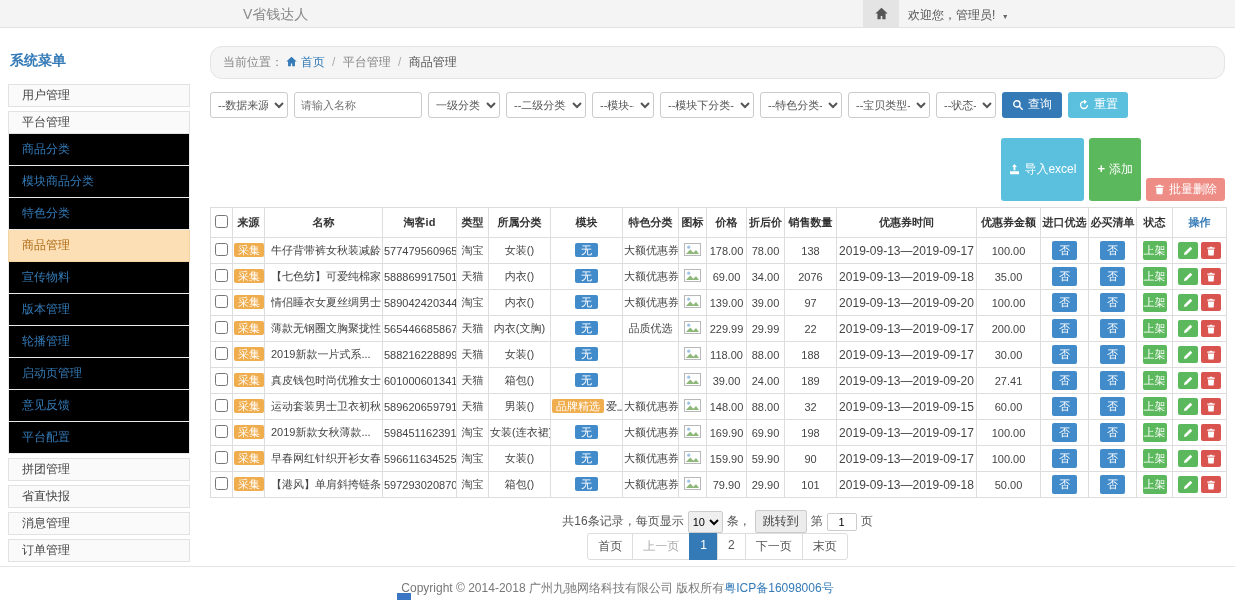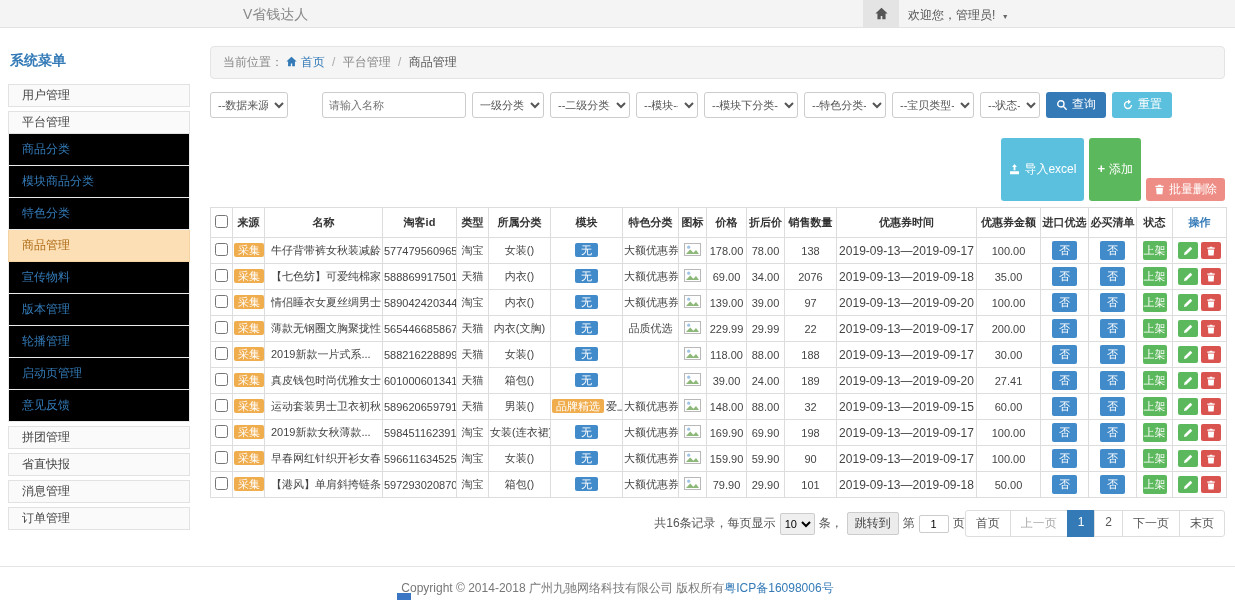--- a/index.html
+++ b/index.html
@@ -12,21 +12,21 @@
   .welcome { position: absolute; left: 908px; top: 7px; color: #555; cursor: pointer; }
   .welcome .caret { font-size: 7px; color: #666; margin-left: 3px; }
 
   .sidebar { position: absolute; left: 8px; top: 48px; width: 182px; }
   .sidebar-title { color: #337ab7; font-size: 14px; font-weight: bold; padding: 4px 2px 10px; }
   .side-top { margin-top: 4px; background: #fafafa; border: 1px solid #e2e2e2; padding: 2px 13px; color: #444; cursor: pointer; }
   .side-sub { background: #000000; border: 1px solid #ebebeb; border-top: none; padding: 7px 13px; color: #337ab7; cursor: pointer; }
   .side-sub.active { background: #fcdfb4; border-color: #f3d3a2; color: #ad6a15; }
 
   .main { position: absolute; left: 210px; top: 46px; width: 1015px; }
-  .breadcrumb { background: #f5f5f5; border: 1px solid #e4e4e4; border-radius: 4px; padding: 7px 12px; color: #888; }
+  .breadcrumb { background: #f5f5f5; border: 1px solid #e4e4e4; border-radius: 12px; padding: 7px 12px; color: #888; }
   .bc-home { color: #337ab7; cursor: pointer; }
   .bc-sep { color: #aaa; margin: 0 4px; }
   .bc-current { color: #555; }
 
   .filter-bar { margin-top: 13px; display: flex; align-items: center; gap: 6px; }
   .filter-controls { display: flex; align-items: center; gap: 6px; }
   select.filter, input.filter { height: 26px; border: 1px solid #ccc; border-radius: 3px; font-size: 11px; color: #555; background: #fff; padding: 2px 3px; font-family: inherit; }
   input.filter { padding: 2px 6px; }
 
   .btn { display: inline-flex; align-items: center; gap: 4px; border: none; border-radius: 3px; color: #fff; font-size: 12px; padding: 6px 10px; cursor: pointer; font-family: inherit; line-height: 1.1; }
@@ -49,21 +49,21 @@
   .module-text { margin-left: 2px; color: #444; }
 
   .badge-orange { background: #f0ad4e; color: #fff; padding: 1px 4px; border-radius: 2px; font-size: 11px; }
   .badge-blue { background: #428bca; color: #fff; padding: 1px 6px; border-radius: 2px; font-size: 11px; }
   .xbtn-blue { display: inline-block; background: #428bca; color: #fff; padding: 2px 7px; border-radius: 2px; font-size: 11px; cursor: pointer; }
   .xbtn-green { display: inline-block; background: #5cb85c; color: #fff; padding: 2px 1px; border-radius: 2px; font-size: 11px; cursor: pointer; }
   .op-btn { display: inline-flex; align-items: center; justify-content: center; width: 20px; height: 17px; border-radius: 2px; border: none; cursor: pointer; vertical-align: middle; }
   .op-edit { background: #5cb85c; margin-right: 3px; }
   .op-del { background: #d9534f; }
 
-  .pagebar { margin-top: 12px; display: flex; justify-content: flex-end; align-items: center; }
+  .pagebar { margin-top: 12px; display: flex; justify-content: flex-end; align-items: center; flex-direction: column; }
   .page-summary { color: #555; display: flex; align-items: center; gap: 4px; }
   .pp-select { height: 22px; border: 1px solid #ccc; border-radius: 2px; font-size: 11px; font-family: inherit; }
   .jump-chip { background: #ececec; border: 1px solid #ccc; border-radius: 2px; padding: 2px 7px; color: #444; cursor: pointer; }
   .jump-input { width: 30px; height: 18px; border: 1px solid #ccc; border-radius: 2px; text-align: center; font-size: 11px; font-family: inherit; }
   .pages { display: flex; }
   .page-item { border: 1px solid #ddd; background: #fff; color: #555; padding: 4px 10px; margin-left: -1px; cursor: pointer; font-size: 12px; }
   .page-item:first-child { border-radius: 3px 0 0 3px; margin-left: 0; }
   .page-item:last-child { border-radius: 0 3px 3px 0; }
   .page-item.active { background: #337ab7; border-color: #337ab7; color: #fff; }
   .page-item.disabled { color: #aaa; cursor: default; }
@@ -95,20 +95,21 @@
       <div class="side-top">平台管理</div>
       <div class="side-sub">商品分类</div>
       <div class="side-sub">模块商品分类</div>
       <div class="side-sub">特色分类</div>
       <div class="side-sub active">商品管理</div>
       <div class="side-sub">宣传物料</div>
       <div class="side-sub">版本管理</div>
       <div class="side-sub">轮播管理</div>
       <div class="side-sub">启动页管理</div>
       <div class="side-sub">意见反馈</div>
+      <div class="side-sub">平台配置</div>
       <div class="side-top">拼团管理</div>
       <div class="side-top">省直快报</div>
       <div class="side-top">消息管理</div>
       <div class="side-top">订单管理</div>
     </div>
 </div>
 
 <div class="main">
 
   <div class="breadcrumb">
@@ -121,21 +122,21 @@
     </span>
     <span class="bc-sep">/</span>
     <span>平台管理</span>
     <span class="bc-sep">/</span>
     <span class="bc-current">商品管理</span>
   </div>
 
   <div class="filter-bar">
     <div class="filter-controls">
         <select class="filter" style="width: 78px;"><option>--数据来源--</option></select>
-        <input class="filter" placeholder="请输入名称" style="width: 144px; margin-left: 28px;">
+        <input class="filter" placeholder="请输入名称" style="width: 128px;">
         <select class="filter" style="width: 72px;"><option>一级分类</option></select>
         <select class="filter" style="width: 80px;"><option>--二级分类--</option></select>
         <select class="filter" style="width: 62px;"><option>--模块--</option></select>
         <select class="filter" style="width: 94px;"><option>--模块下分类--</option></select>
         <select class="filter" style="width: 82px;"><option>--特色分类--</option></select>
         <select class="filter" style="width: 82px;"><option>--宝贝类型--</option></select>
         <select class="filter" style="width: 60px;"><option>--状态--</option></select>
       </div>
     <button class="btn btn-primary">
       <svg width="12" height="12" viewBox="0 0 16 16">

